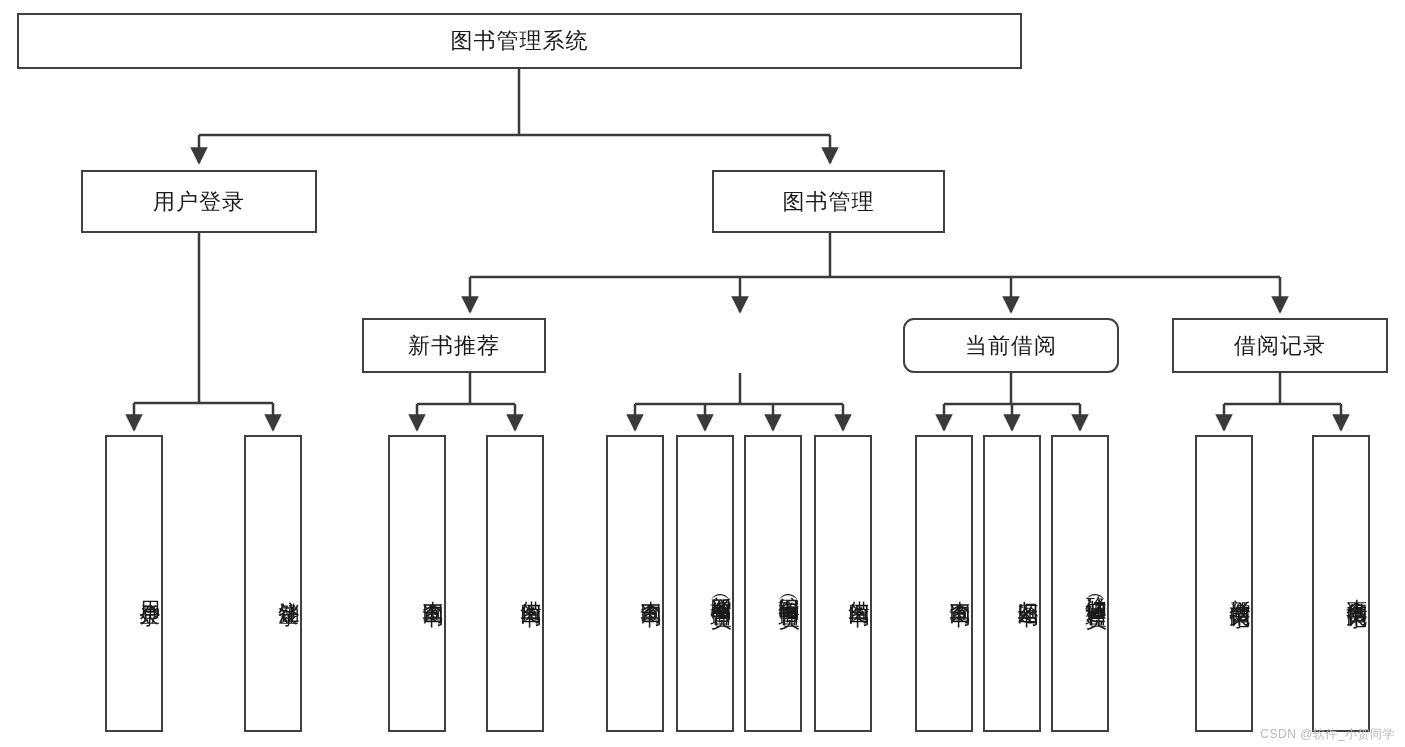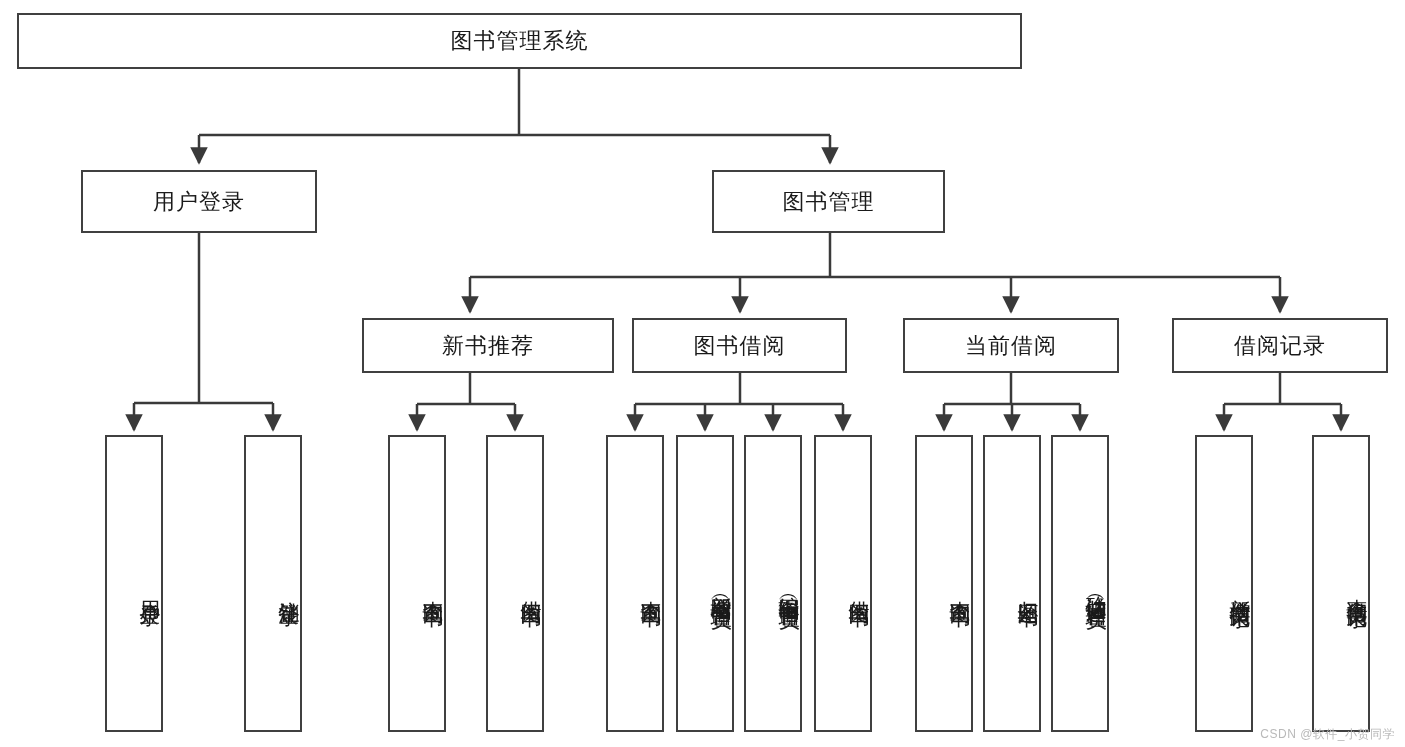--- a/index.html
+++ b/index.html
@@ -126,27 +126,24 @@
     <span>图书管理系统</span>
   </div>
 
   <div class="node horiz" id="node-l2-0" style="left: 81px; top: 170px; width: 236px; height: 63px;">
     <span>用户登录</span>
   </div>
   <div class="node horiz" id="node-l2-1" style="left: 712px; top: 170px; width: 233px; height: 63px;">
     <span>图书管理</span>
   </div>
 
-  <div class="node horiz" id="node-l3-0" style="left: 362px; top: 318px; width: 252px; height: 55px;">
+  <div class="node horiz" id="node-l3-0" style="left: 362px; top: 318px; width: 184px; height: 55px;">
     <span>新书推荐</span>
   </div>
-  <div class="node horiz" id="node-l3-1" style="left: 632px; top: 318px; width: 215px; height: 55px;">
-    <span>图书借阅</span>
-  </div>
-  <div class="node horiz" id="node-l3-2" style="left: 903px; top: 318px; width: 216px; height: 55px;">
+  <div class="node horiz" id="node-l3-2" style="left: 903px; top: 318px; width: 216px; height: 55px; border-radius: 11px;">
     <span>当前借阅</span>
   </div>
   <div class="node horiz" id="node-l3-3" style="left: 1172px; top: 318px; width: 216px; height: 55px;">
     <span>借阅记录</span>
   </div>
 
   <div class="node vert" id="node-leaf-0" style="left: 105px; top: 435px; width: 58px; height: 297px;">
     <span class="vlabel">用户登录</span>
   </div>
   <div class="node vert" id="node-leaf-1" style="left: 244px; top: 435px; width: 58px; height: 297px;">

